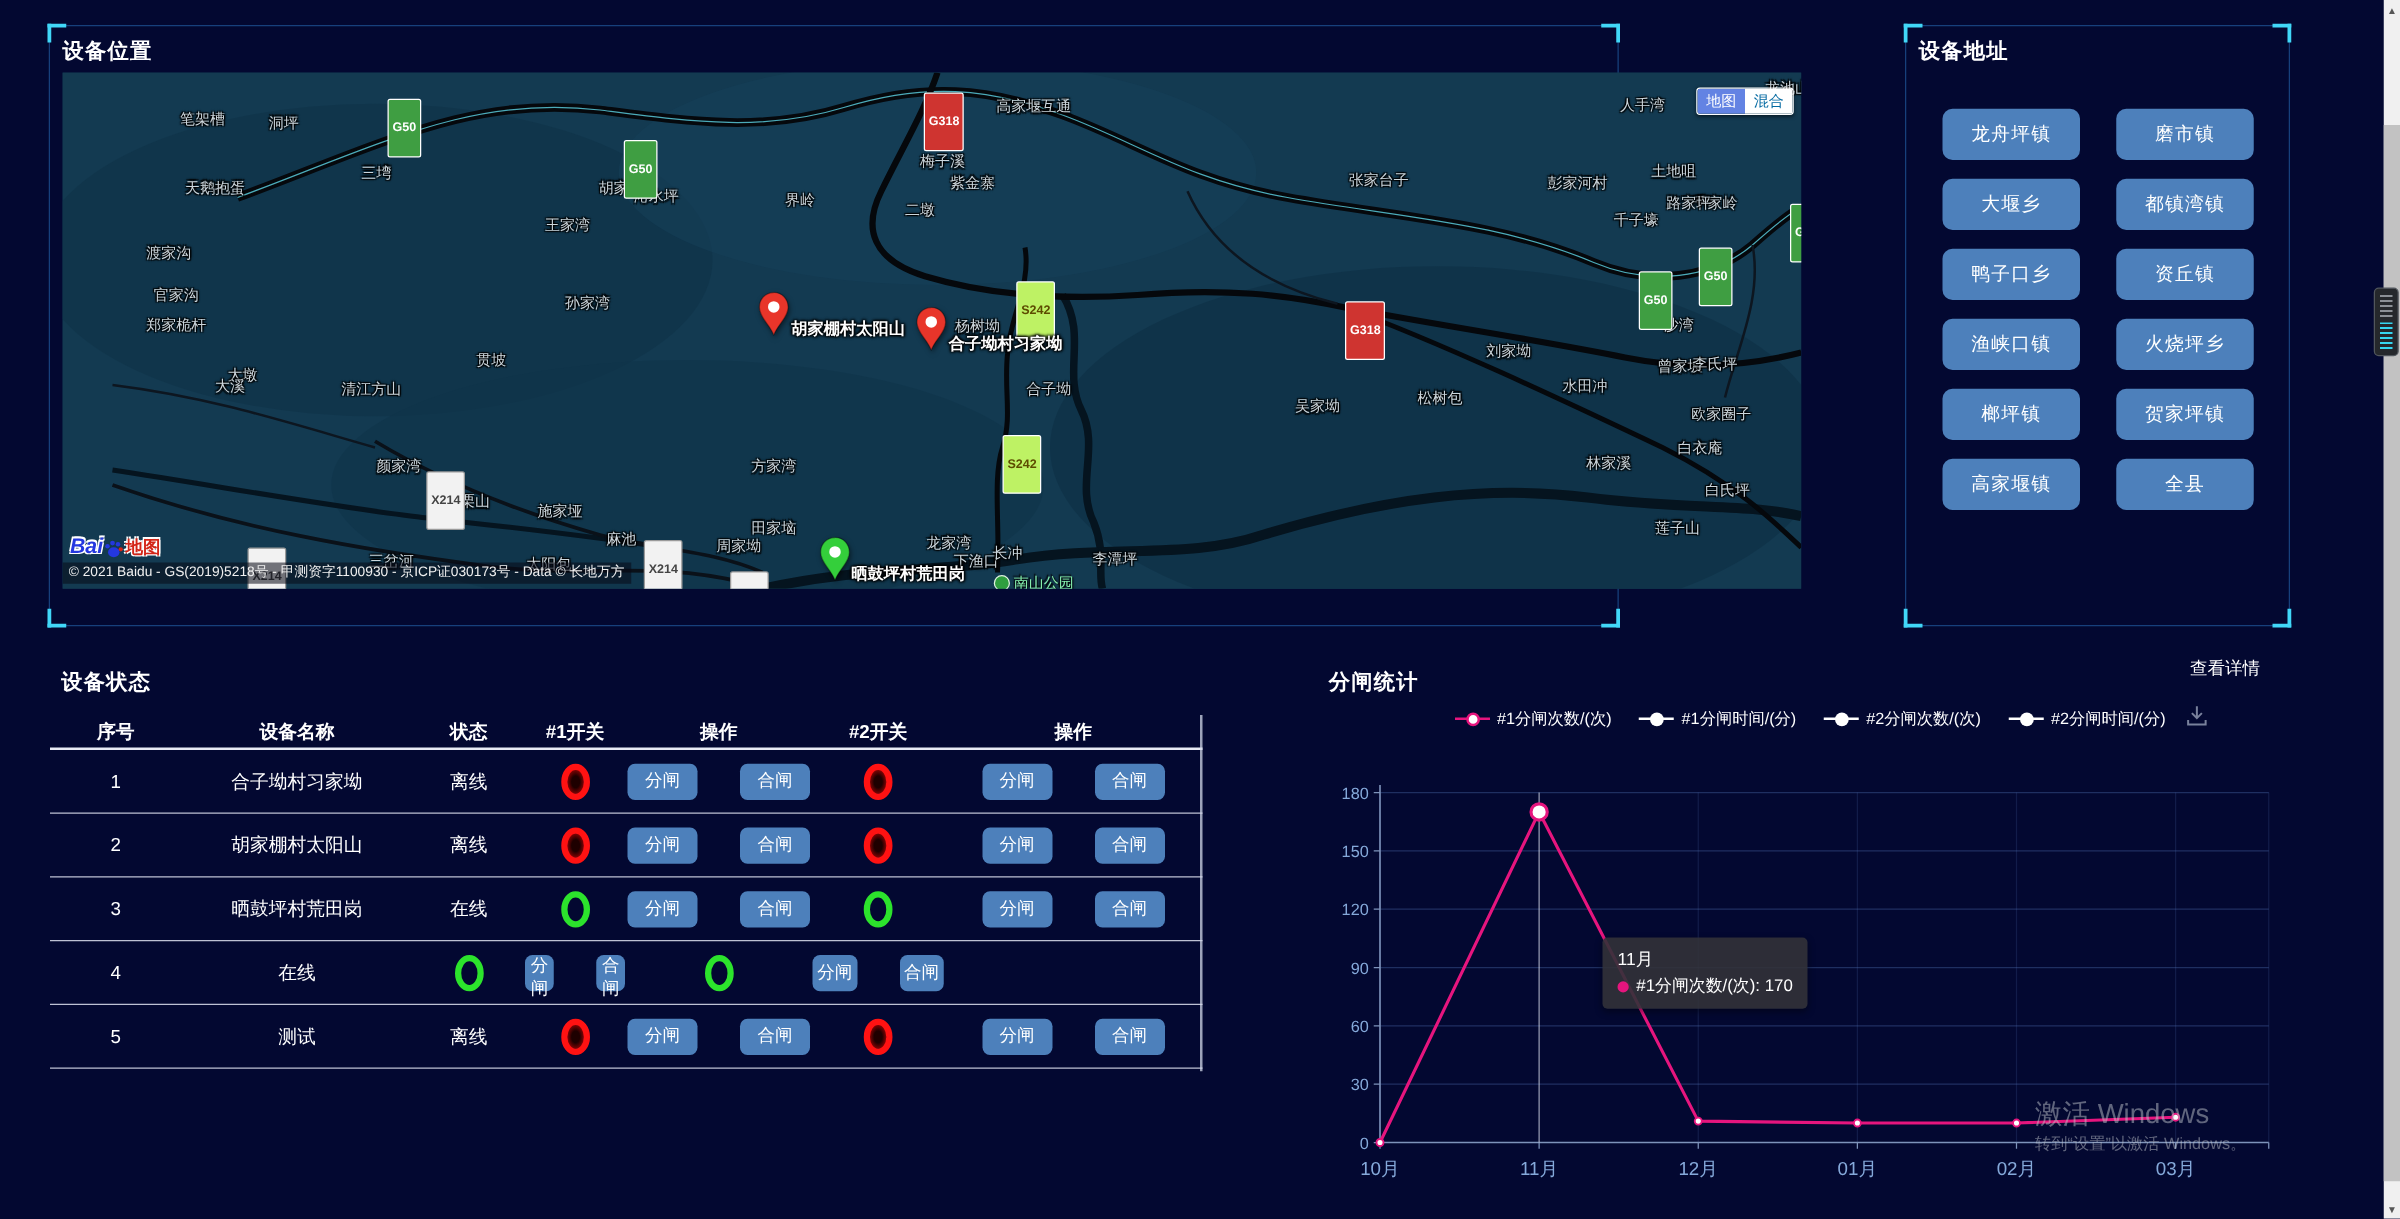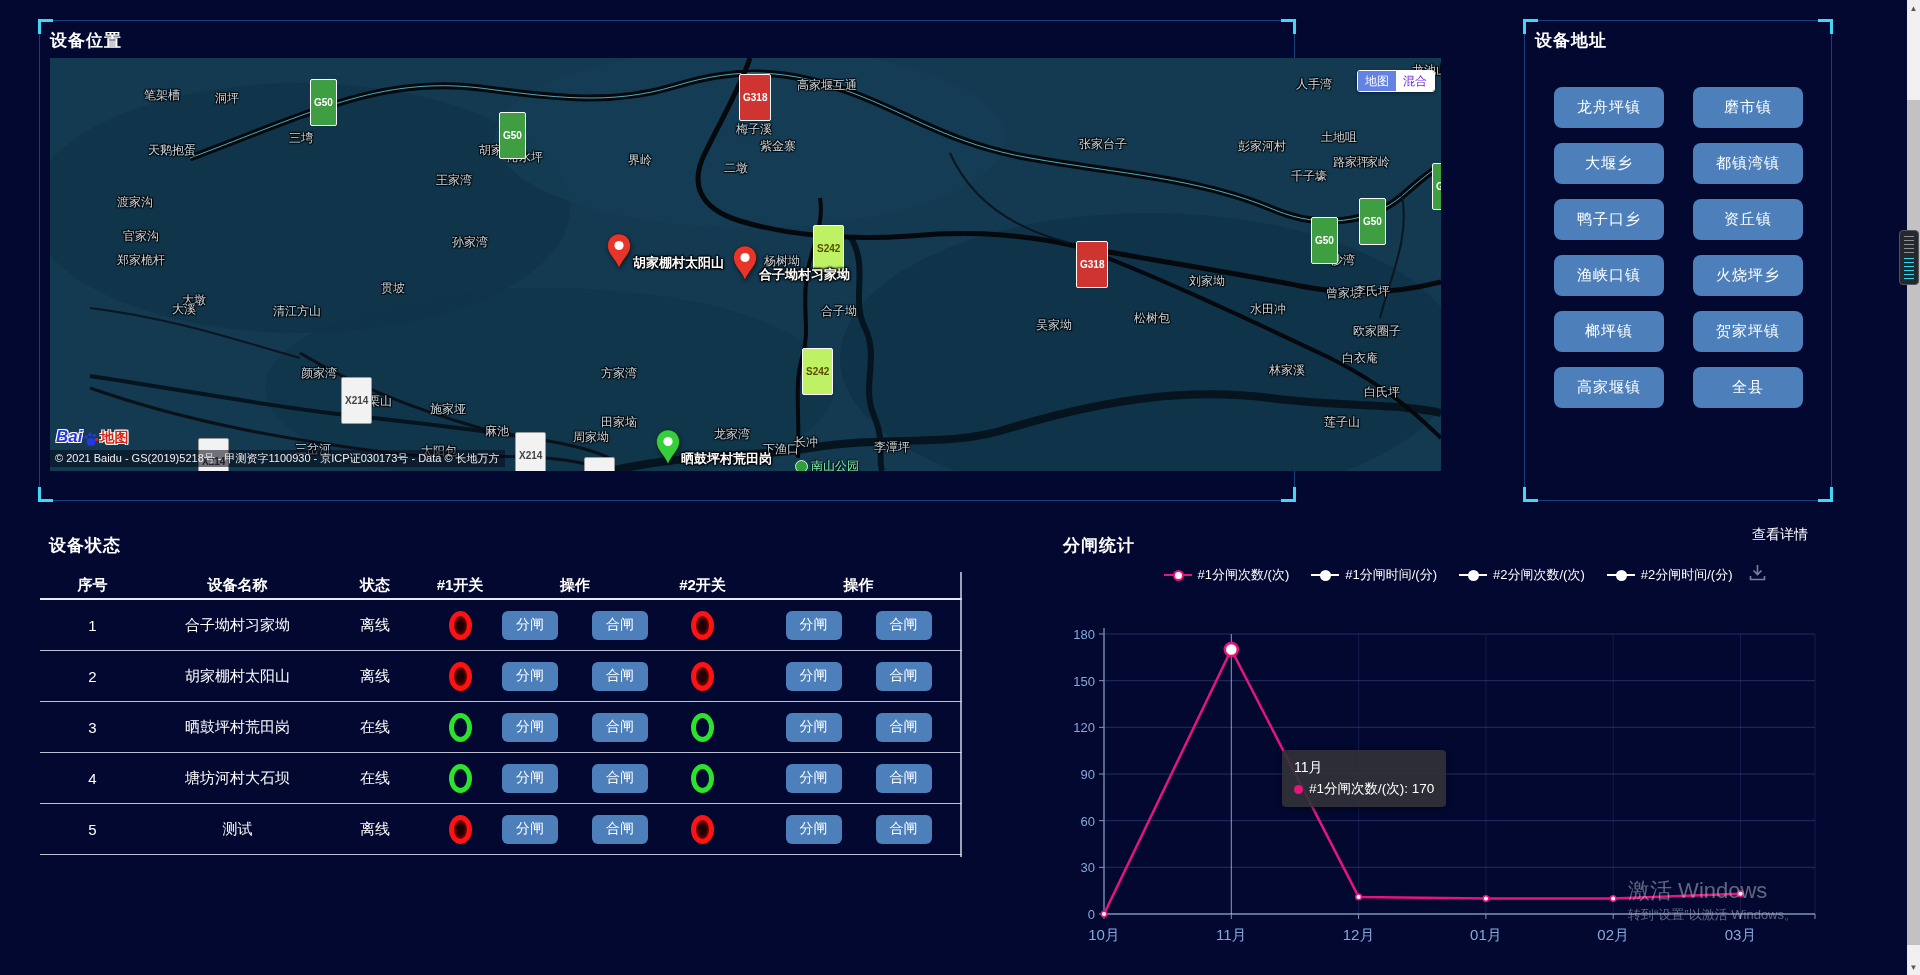--- a/index.html
+++ b/index.html
@@ -28,21 +28,21 @@
   .badge.r{background:#cf3430;color:#fff}
   .badge.y{background:#bef264;color:#5d4c00}
   .badge.w{background:#f2f2f2;color:#444;border-color:#9a9a9a}
   .pin{position:absolute;width:26px;height:36px;filter:drop-shadow(1px 2px 2px rgba(0,0,0,.5))}
   .pin-label{position:absolute;font-size:13px;font-weight:bold;color:#fff;white-space:nowrap;
              text-shadow:1px 1px 2px #000,-1px -1px 2px #000,1px -1px 2px #000,-1px 1px 2px #000}
   .maptype{position:absolute;left:1307px;top:12px;display:flex;border:1px solid #fff;border-radius:3px;overflow:hidden;
            box-shadow:0 1px 3px rgba(0,0,0,.5)}
   .maptype span{width:38px;height:20px;font-size:12px;line-height:20px;text-align:center;cursor:pointer}
   .maptype .on{background:#6383e3;color:#fff}
-  .maptype .off{background:#fff;color:#6d28d9}
+  .maptype .off{background:#fff;color:#0369a1}
   .park{position:absolute;left:745px;top:400px;display:flex;align-items:center;gap:3px}
   .park-ico{width:13px;height:13px;border-radius:50%;background:#2f9e3f;border:1px solid #dff2df;display:inline-block}
   .park span.lbl{font-size:12px;color:#86efac;text-shadow:1px 1px 1px #000,-1px -1px 1px #000}
   .bd-logo{position:absolute;left:6px;top:369px;display:flex;align-items:flex-end;gap:1px}
   .bd-bai{font-size:17px;font-weight:bold;font-style:italic;color:#2437e0;
           text-shadow:1px 1px 0 #fff,-1px -1px 0 #fff,1px -1px 0 #fff,-1px 1px 0 #fff}
   .bd-map{font-size:14px;font-weight:bold;color:#d42517;
           text-shadow:1px 1px 0 #fff,-1px -1px 0 #fff,1px -1px 0 #fff,-1px 1px 0 #fff}
   .copyright{position:absolute;left:0;top:392px;height:17px;line-height:17px;padding:0 5px;
              background:rgba(8,10,22,.55);font-size:11px;color:#f0f0f0;white-space:nowrap}
@@ -176,21 +176,21 @@
           <span class="map-label" style="left: 771px; top: 245px;">合子坳</span>
           <span class="map-label" style="left: 251px; top: 307px;">颜家湾</span>
           <span class="map-label" style="left: 306px; top: 335px;">朱栗山</span>
           <span class="map-label" style="left: 380px; top: 343px;">施家垭</span>
           <span class="map-label" style="left: 435px; top: 365px;">麻池</span>
           <span class="map-label" style="left: 551px; top: 307px;">方家湾</span>
           <span class="map-label" style="left: 551px; top: 356px;">田家垴</span>
           <span class="map-label" style="left: 245px; top: 383px;">三岔河</span>
           <span class="map-label" style="left: 371px; top: 385px;">太阳包</span>
           <span class="map-label" style="left: 523px; top: 371px;">周家坳</span>
-          <span class="map-label" style="left: 664px; top: 368px;">龙家湾</span>
+          <span class="map-label" style="left: 691px; top: 368px;">龙家湾</span>
           <span class="map-label" style="left: 713px; top: 383px;">下渔口</span>
           <span class="map-label" style="left: 744px; top: 376px;">长冲</span>
           <span class="map-label" style="left: 824px; top: 381px;">李潭坪</span>
           <span class="map-label" style="left: 986px; top: 259px;">吴家坳</span>
           <span class="map-label" style="left: 1084px; top: 252px;">松树包</span>
           <span class="map-label" style="left: 1139px; top: 215px;">刘家坳</span>
           <span class="map-label" style="left: 1280px; top: 225px; padding-left: 24px;">李氏坪</span>
           <span class="map-label" style="left: 1200px; top: 243px;">水田冲</span>
           <span class="map-label" style="left: 1219px; top: 304px;">林家溪</span>
           <span class="map-label" style="left: 1292px; top: 292px;">白衣庵</span>
@@ -360,23 +360,20 @@
             <span class="light green"></span>
           </div>
           <div>
             <button class="op-btn">分闸</button>
             <button class="op-btn">合闸</button>
           </div>
         </div>
         <div class="tbl-row">
           <div>
             <span>4</span>
-          </div>
-          <div>
-            <span>塘坊河村大石坝</span>
           </div>
           <div>
             <span>在线</span>
           </div>
           <div>
             <span class="light green"></span>
           </div>
           <div>
             <button class="op-btn">分闸</button>
             <button class="op-btn">合闸</button>

